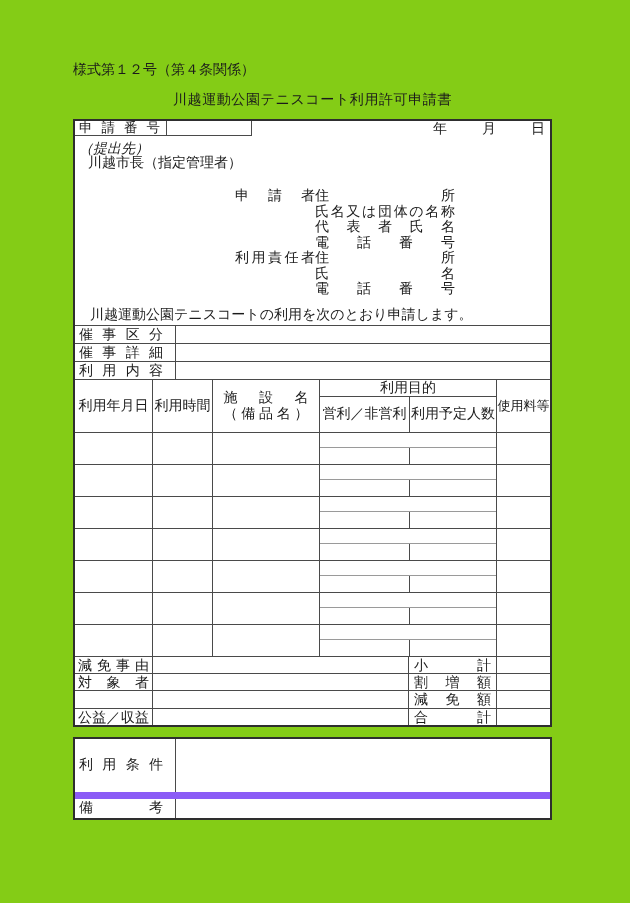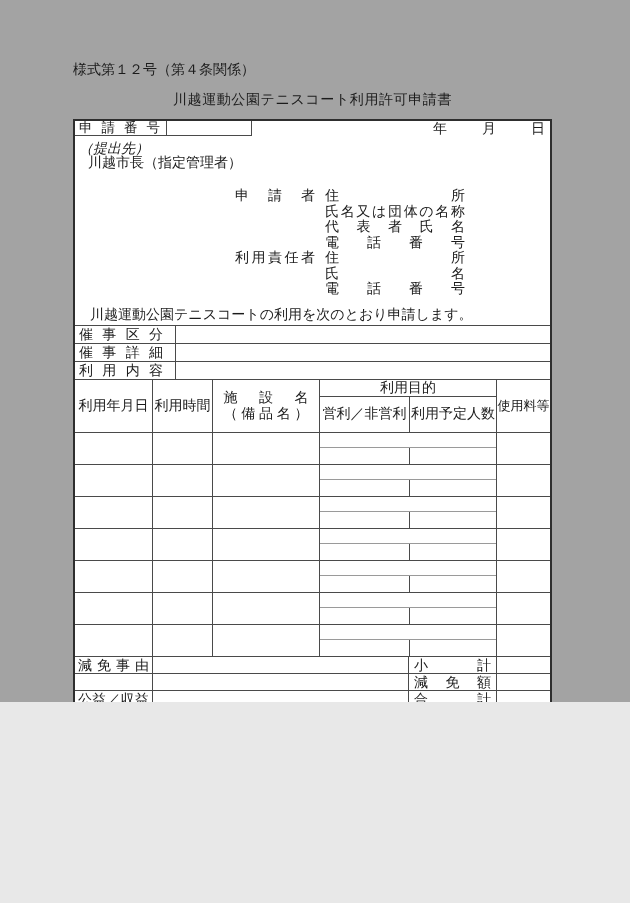--- a/index.html
+++ b/index.html
@@ -1,20 +1,20 @@
 <!DOCTYPE html>
 <html><head>
 <meta charset="utf-8">
 <style>
   * { box-sizing: border-box; margin: 0; padding: 0; }
   html, body { background: #e8e8e8; }
   .page {
     position: relative;
-    width: 630px; height: 702px;
-    background: #a3a3a3;
+    width: 630px; height: 903px;
+    background: #84cc16;
     font-family: "Liberation Serif", "DejaVu Serif", serif;
     color: #1b1b1b;
     font-size: 14px;
     line-height: 1.15;
     margin: 0 auto;
     overflow: hidden;
   }
   .jl { text-align: justify; text-align-last: justify; }
 
   .form-no { position: absolute; left: 73px; top: 62px; }
@@ -34,21 +34,21 @@
     width: 92px; border-right: 1px solid #4a4a4a; border-bottom: 1px solid #4a4a4a;
     padding: 0 6px 0 4px; line-height: 14px; font-size: 13.5px;
   }
   .appnum-box { width: 85px; border-right: 1px solid #4a4a4a; border-bottom: 1px solid #4a4a4a; }
   .appnum-rest { flex: 1; display: flex; justify-content: flex-end; }
   .date-group { display: flex; justify-content: space-between; width: 112px; margin-right: 5px; line-height: 15px; }
   .submit-note { position: absolute; top: 20px; left: 4px; font-style: italic; }
   .submit-name { position: absolute; top: 34px; left: 13px; }
   .applicant-block { position: absolute; top: 67px; left: 160px; }
   .app-line { display: flex; height: 15.5px; line-height: 15.5px; }
-  .app-role { width: 80px; margin-right: 10px; }
+  .app-role { width: 80px; }
   .app-field { width: 140px; }
   .declaration { position: absolute; top: 186px; left: 15px; }
 
   
   .event-row { display: flex; height: 18px; border-top: 1px solid #4a4a4a; line-height: 16px; }
   .event-label { width: 101px; border-right: 1px solid #4a4a4a; padding: 1px 12px 0 4px; }
   .event-value { flex: 1; }
 
   
   .usage-header {
@@ -276,20 +276,26 @@
       </div>
 
     <div>
       <div class="sum-row">
         <div class="sum-left jl">減免事由</div>
         <div class="sum-mid"></div>
         <div class="sum-label jl">小計</div>
         <div class="sum-value"></div>
       </div>
       <div class="sum-row">
+        <div class="sum-left jl">対象者</div>
+        <div class="sum-mid"></div>
+        <div class="sum-label jl">割増額</div>
+        <div class="sum-value"></div>
+      </div>
+      <div class="sum-row">
         <div class="sum-left jl"></div>
         <div class="sum-mid"></div>
         <div class="sum-label jl">減免額</div>
         <div class="sum-value"></div>
       </div>
       <div class="sum-row">
         <div class="sum-left jl">公益／収益</div>
         <div class="sum-mid"></div>
         <div class="sum-label jl">合計</div>
         <div class="sum-value"></div>

